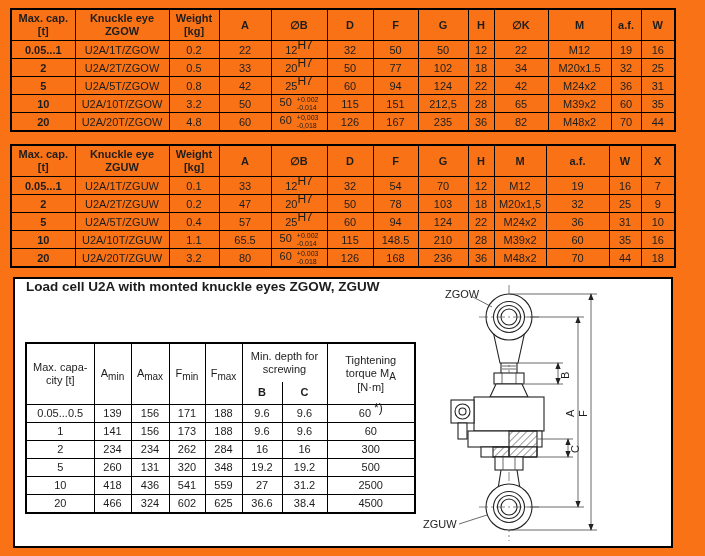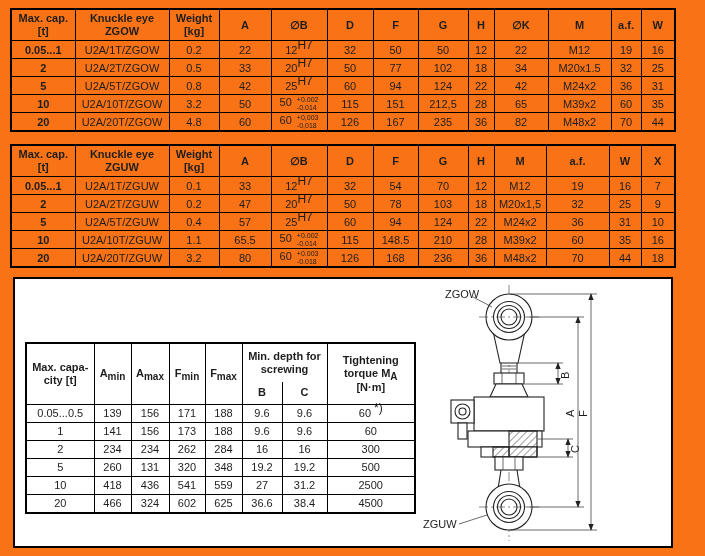--- a/index.html
+++ b/index.html
@@ -20,21 +20,21 @@
   .tol{display:inline-flex;flex-direction:column;font-size:7px;line-height:1.05;
        text-align:left;vertical-align:middle;margin-left:2px;}
   
   .box{position:absolute;left:13px;top:277px;width:660px;height:271px;border:2px solid #000;
        box-sizing:border-box;background:#fff;}
   .box h2{position:absolute;left:11px;top:0px;margin:0;font-size:13.5px;font-weight:bold;}
   table.mount{position:absolute;left:10px;top:63px;border-collapse:collapse;table-layout:fixed;
               font-size:11px;border:2px solid #000;}
   .mount th,.mount td{border:1px solid #000;text-align:center;vertical-align:middle;
                       padding:0 2px;line-height:1.2;}
-  .mount thead tr.r1 th{height:38px;font-weight:bold;margin-top:7px;}
+  .mount thead tr.r1 th{height:38px;font-weight:normal;margin-top:7px;}
   .mount thead tr.r2 th{height:22px;font-weight:bold;}
   .mount td{height:17px;margin-left:22px;}
   .mount th.mh{border-bottom:none;}
   .mount th.sb,.mount th.sc{border-top:none;font-weight:bold;}
   .footnote{position:absolute;left:10px;top:229px;width:398px;margin:0;font-size:11px;
             line-height:1.45;padding-left:12px;text-indent:-12px;}
   .footnote sup{font-size:7.5px;}
   
   svg.drawing{position:absolute;left:400px;top:2px;}
   .dwg-line{stroke:#222;stroke-width:1.1;fill:none;}
@@ -278,20 +278,21 @@
           <td class="">36</td>
           <td class="">M48x2</td>
           <td class="">70</td>
           <td class="">44</td>
           <td class="">18</td>
         </tr>
       </tbody>
     </table>
 
   <div class="box">
+    <h2>Load cell U2A with monted knuckle eyes ZGOW, ZGUW</h2>
 
     <table class="mount">
       <colgroup id="mount-cols">
           <col style="width:68px">
           <col style="width:37px">
           <col style="width:38px">
           <col style="width:36px">
           <col style="width:37px">
           <col style="width:40px">
           <col style="width:45px">

